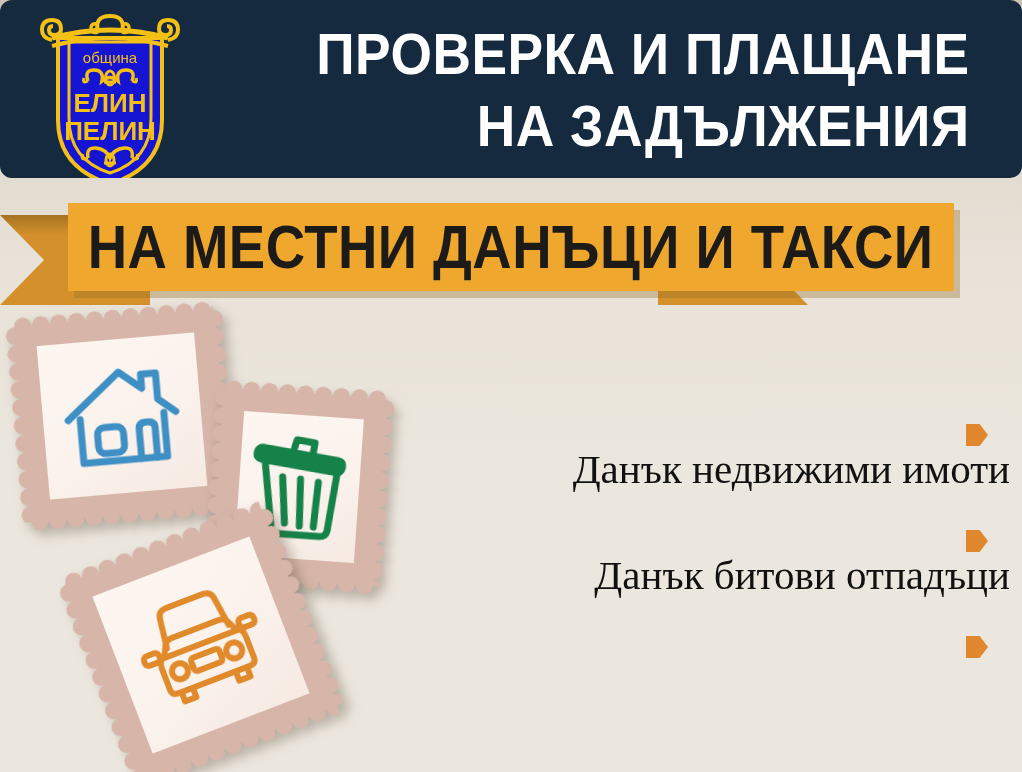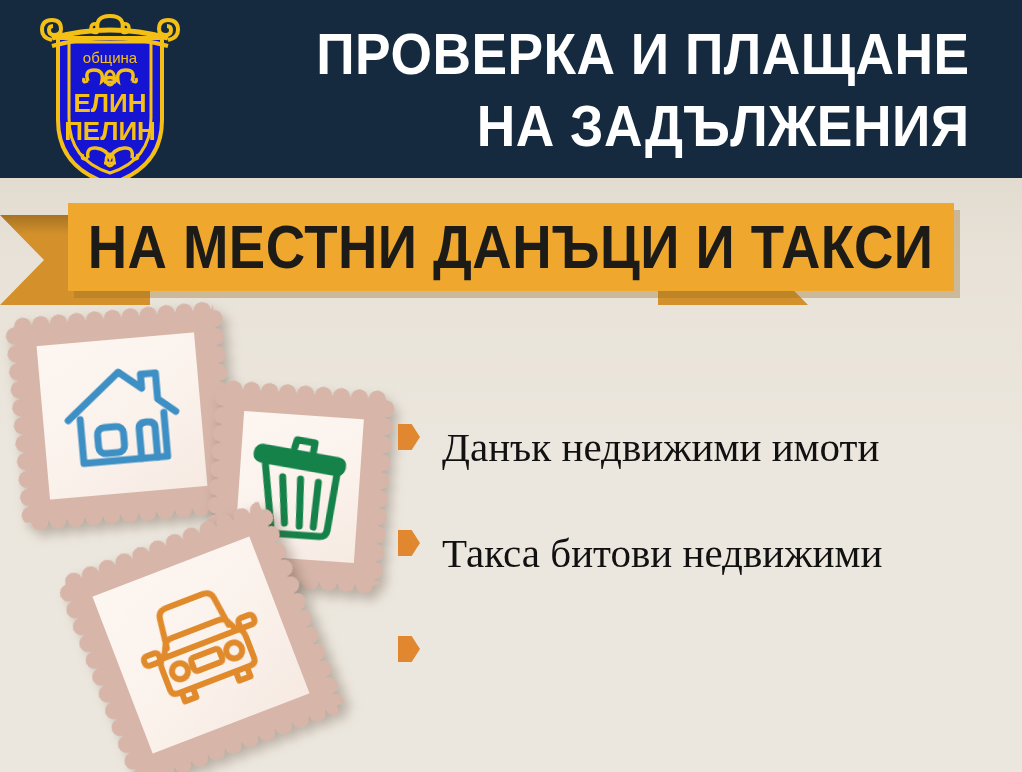--- a/index.html
+++ b/index.html
@@ -8,20 +8,21 @@
     font-family:"Liberation Sans", sans-serif;
     background:linear-gradient(180deg,#cdc4b4 0%,#ddd6ca 14%,#e8e2d8 34%,#ece7de 60%,#ece7de 100%);
     position:relative;
   }
 
   
   #header {
     position:absolute; left:0; top:0; width:1022px; height:178px;
     background:#15293f;
     overflow:hidden;
+    border-radius:12px;
   }
   #logo-wrap {
     position:absolute; left:36px; top:8px; width:148px; height:180px;
   }
   #header-titles {
     position:absolute; left:190px; top:18px; width:812px;
     text-align:right;
   }
   .hline {
     color:#ffffff;
@@ -103,21 +104,21 @@
     position:absolute; inset:21px;
     background:linear-gradient(150deg,#fdf6f1 0%,#fbf2ec 55%,#f6eae2 100%);
     display:flex; align-items:center; justify-content:center;
   }
   #stamp-house { left:22px;  top:318px; width:200px; height:196px; transform:rotate(-5deg); }
   #stamp-trash { left:218px; top:394px; width:162px; height:186px; transform:rotate(4deg); }
   #stamp-car   { left:96px;  top:540px; width:210px; height:210px; transform:rotate(-21deg); }
 
   
   #bullets { position:absolute; left:398px; top:424px; width:612px; }
-  .bullet-row { display:flex; align-items:flex-start; height:106px; }
+  .bullet-row { display:flex; align-items:flex-end; height:106px;flex-direction:column; }
   .bullet-mark {
     width:22px; height:26px; flex:0 0 22px; margin-right:22px;
     background:#e0872f;
     clip-path:polygon(0 0,62% 0,100% 50%,62% 100%,0 100%);
   }
   .bullet-label {
     font-family:"Liberation Serif","DejaVu Serif",serif;
     font-size:41px;
     color:#111111;
     white-space:nowrap;
@@ -238,18 +239,18 @@
   </div>
 </div>
 
 <div id="bullets">
   <div class="bullet-row">
     <span class="bullet-mark"></span>
     <span class="bullet-label">Данък недвижими имоти</span>
   </div>
   <div class="bullet-row">
     <span class="bullet-mark"></span>
-    <span class="bullet-label">Такса битови недвижими</span>
+    <span class="bullet-label">Данък битови отпадъци</span>
   </div>
   <div class="bullet-row">
     <span class="bullet-mark"></span>
   </div>
 </div>
 
 </body></html>

